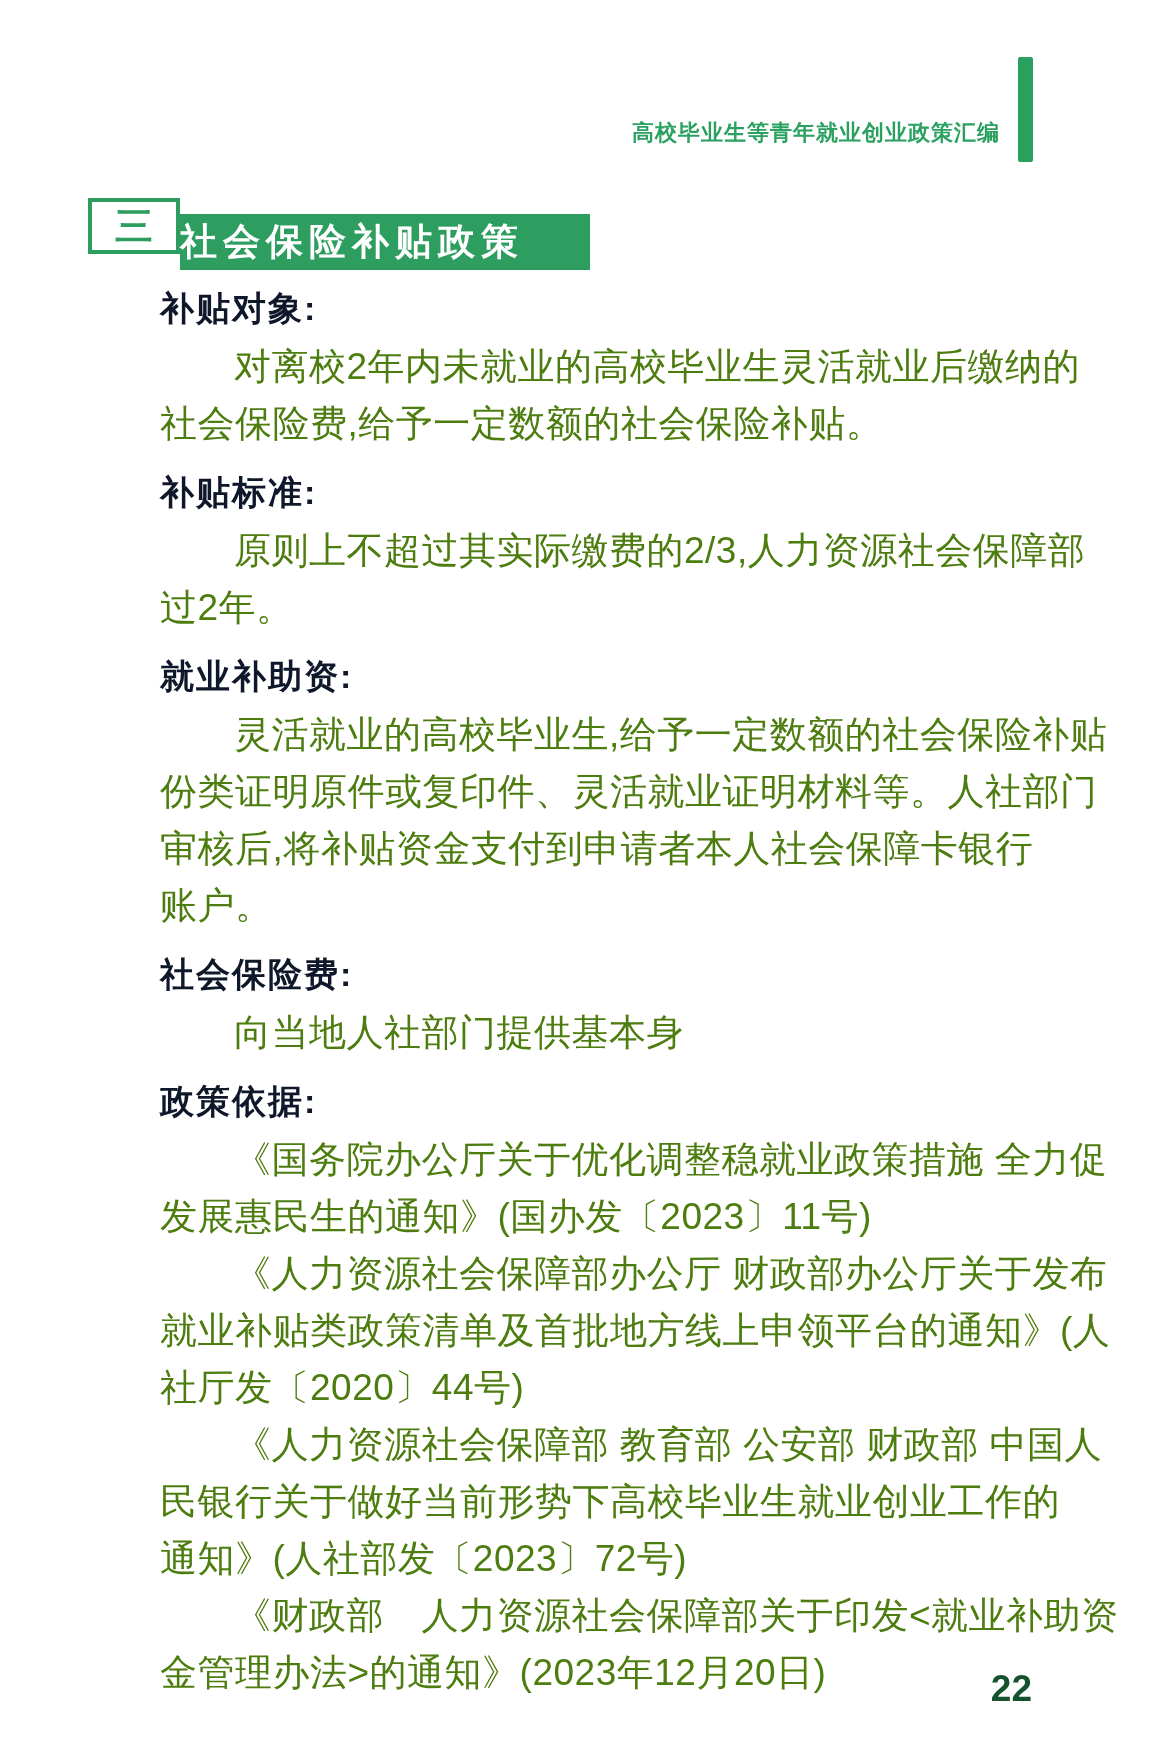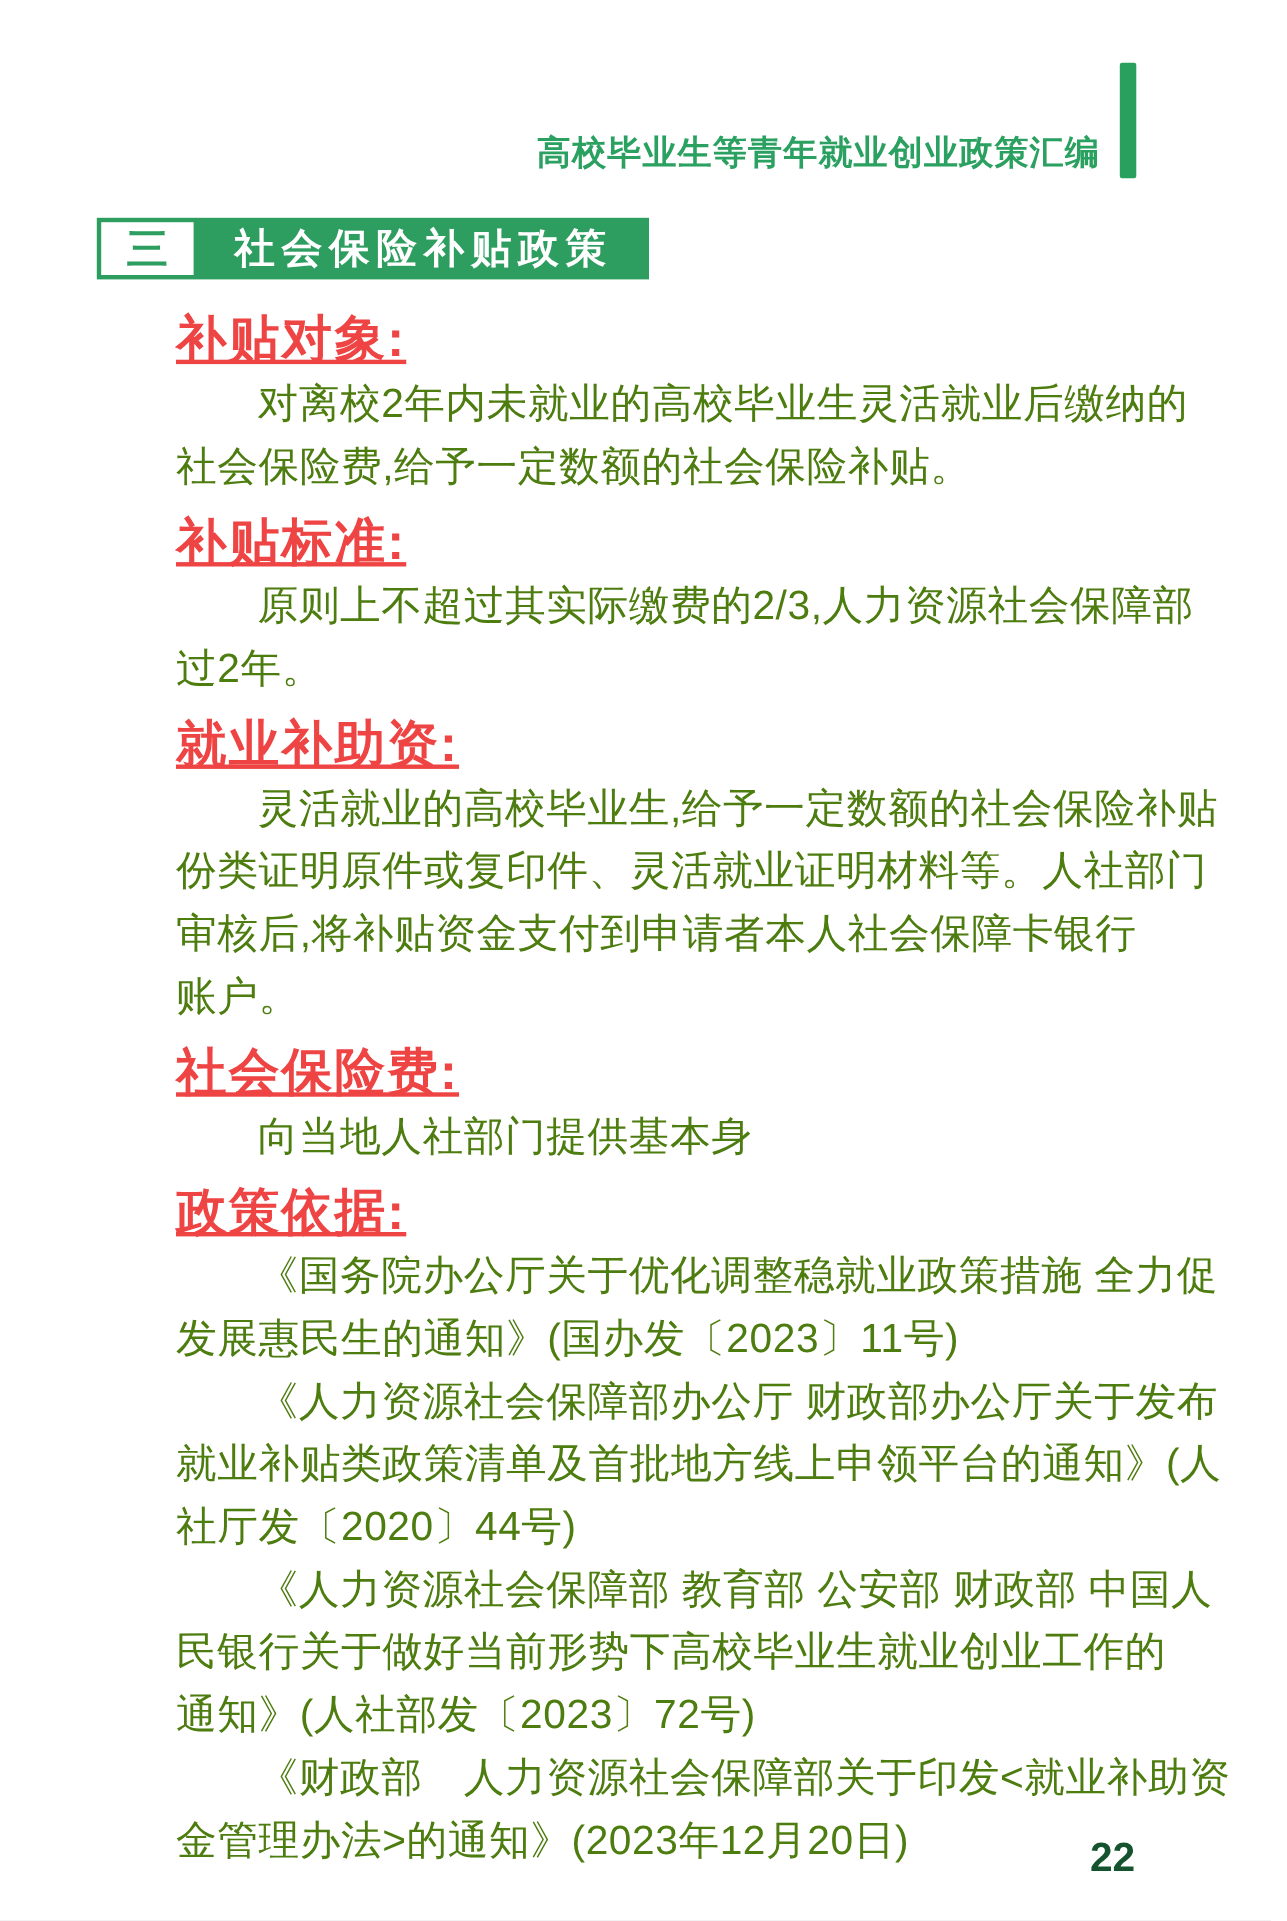--- a/index.html
+++ b/index.html
@@ -11,21 +11,21 @@
     background: #ffffff;
     font-family: "Liberation Sans", "DejaVu Sans", sans-serif;
     overflow: hidden;
   }
 
   
   .header-title {
     position: absolute;
     top: 118px;
     right: 170px;
-    font-size: 31px;
+    font-size: 22px;
     font-weight: 700;
     color: #2ba161;
     letter-spacing: 1px;
     white-space: nowrap;
   }
   .header-bar {
     position: absolute;
     left: 1018px;
     top: 57px;
     width: 15px;
@@ -47,49 +47,48 @@
     display: flex;
     align-items: center;
     justify-content: center;
     font-size: 38px;
     font-weight: 700;
     color: #2e9e60;
   }
   .banner {
     position: absolute;
     left: 180px;
-    top: 198px;
+    top: 214px;
     width: 410px;
     height: 56px;
     background: #2e9e60;
     color: #ffffff;
     font-size: 37px;
     font-weight: 700;
     letter-spacing: 6px;
     display: flex;
     align-items: center;
-    justify-content: center;
+    justify-content: flex-start;
     white-space: nowrap;
   }
 
   
   .content {
     position: absolute;
     left: 160px;
     top: 268px;
     width: 1000px;
   }
   .sec-heading {
-    font-size: 46px;
+    font-size: 34px;
     line-height: 48px;
     font-weight: 700;
-    color: #ef4444;
+    color: #0f172a;
     letter-spacing: 2px;
     margin: 16px 0 6px 0;
-    text-decoration: underline;
   }
   .body-para {
     margin: 0;
     font-size: 37px;
     line-height: 57px;
     color: #4d7c0f;
     letter-spacing: 0.5px;
     white-space: pre-line;
     text-indent: 2em;
     font-weight: 500;

